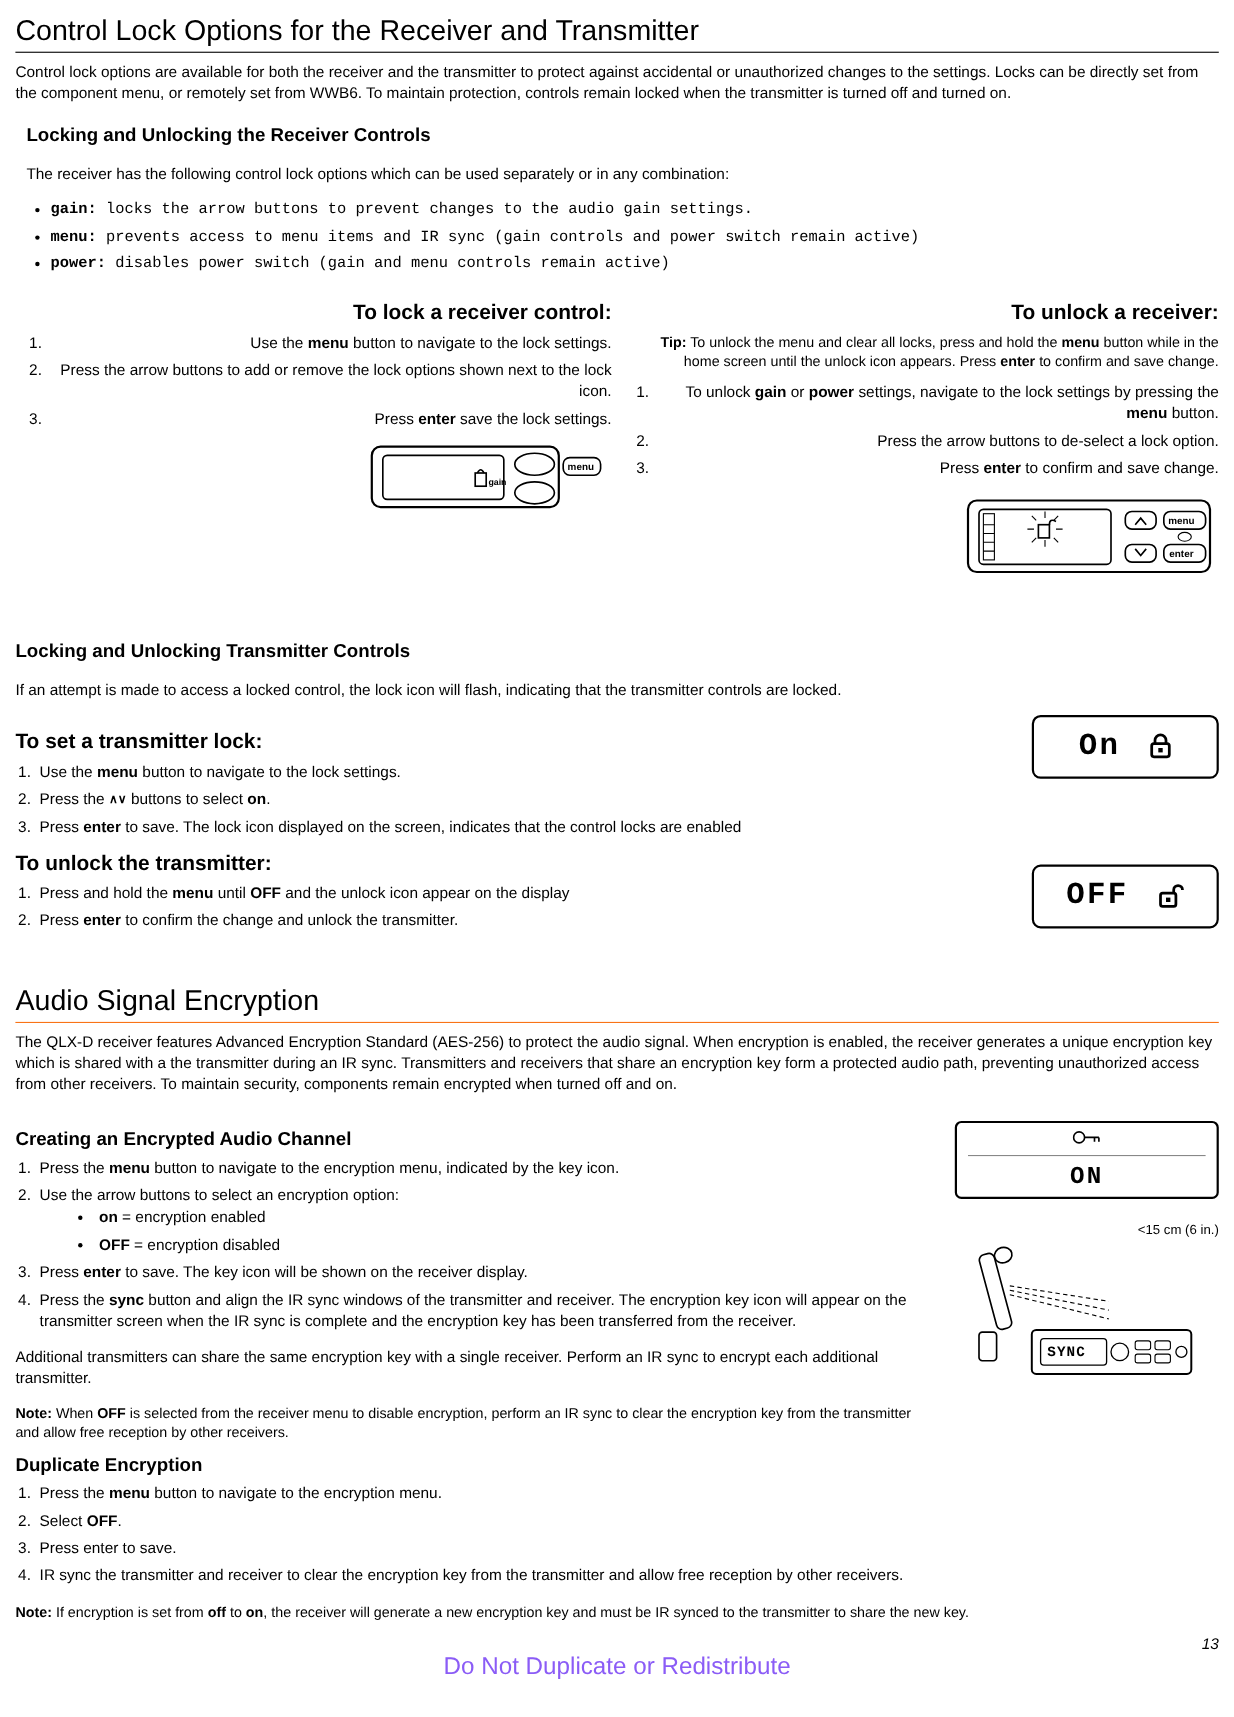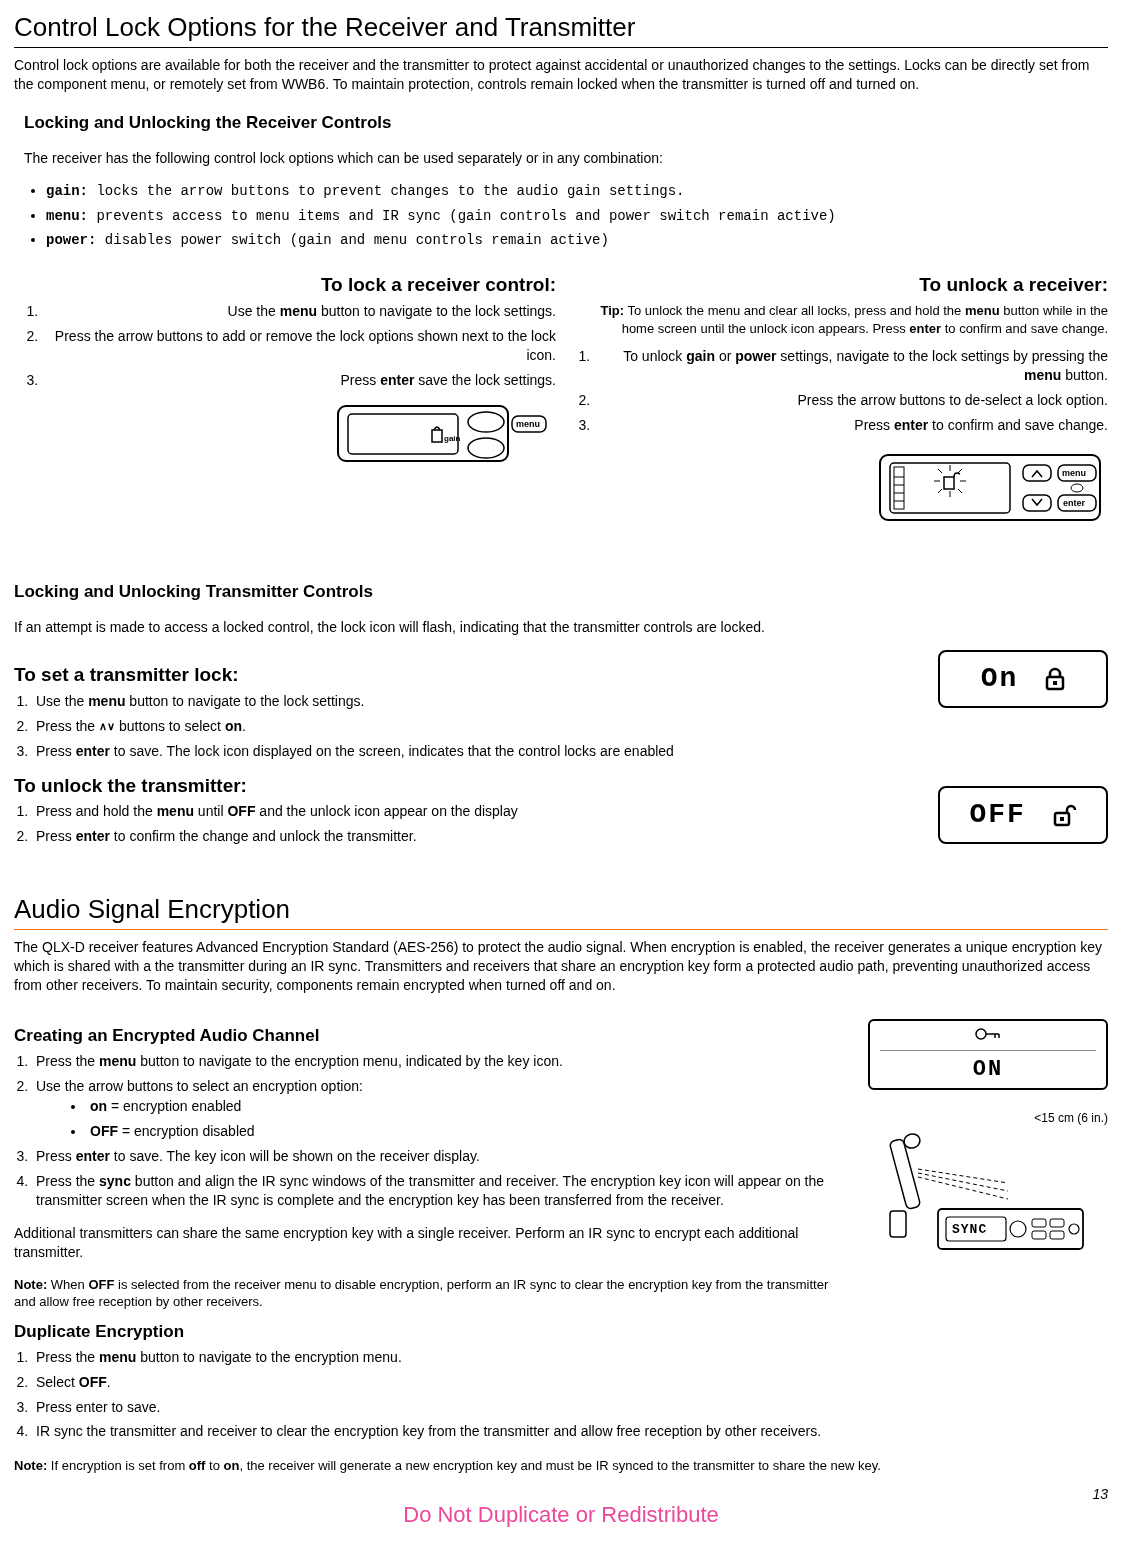--- a/index.html
+++ b/index.html
@@ -81,21 +81,21 @@
     padding: 6px 10px 4px 10px;
     text-align: center;
     background: #fff;
     margin-bottom: 20px;
   }
   .enc-lcd .on { font-family: 'Courier New', monospace; font-size: 22px; font-weight: bold; letter-spacing: 2px;}
   .sync-label { font-size: 12px; text-align: right; margin-bottom: 2px;}
   .pagenum { text-align: right; font-size: 14px; margin-top: 8px; font-style: italic;}
   .watermark {
     text-align: center;
-    color: #ec4899;
+    color: #8b5cf6;
     font-size: 22px;
     margin-top: -4px;
     font-weight: 400;
   }
   .bullets-sm { margin: 2px 0 4px 50px; padding: 0; list-style: disc; font-size: 14px;}
   .bullets-sm li { margin-bottom: 2px;}
   .chev { font-family: Arial; font-size: 11px; font-weight: bold; display: inline-block; vertical-align: 1px;}
 </style>
 </head>
 <body>

